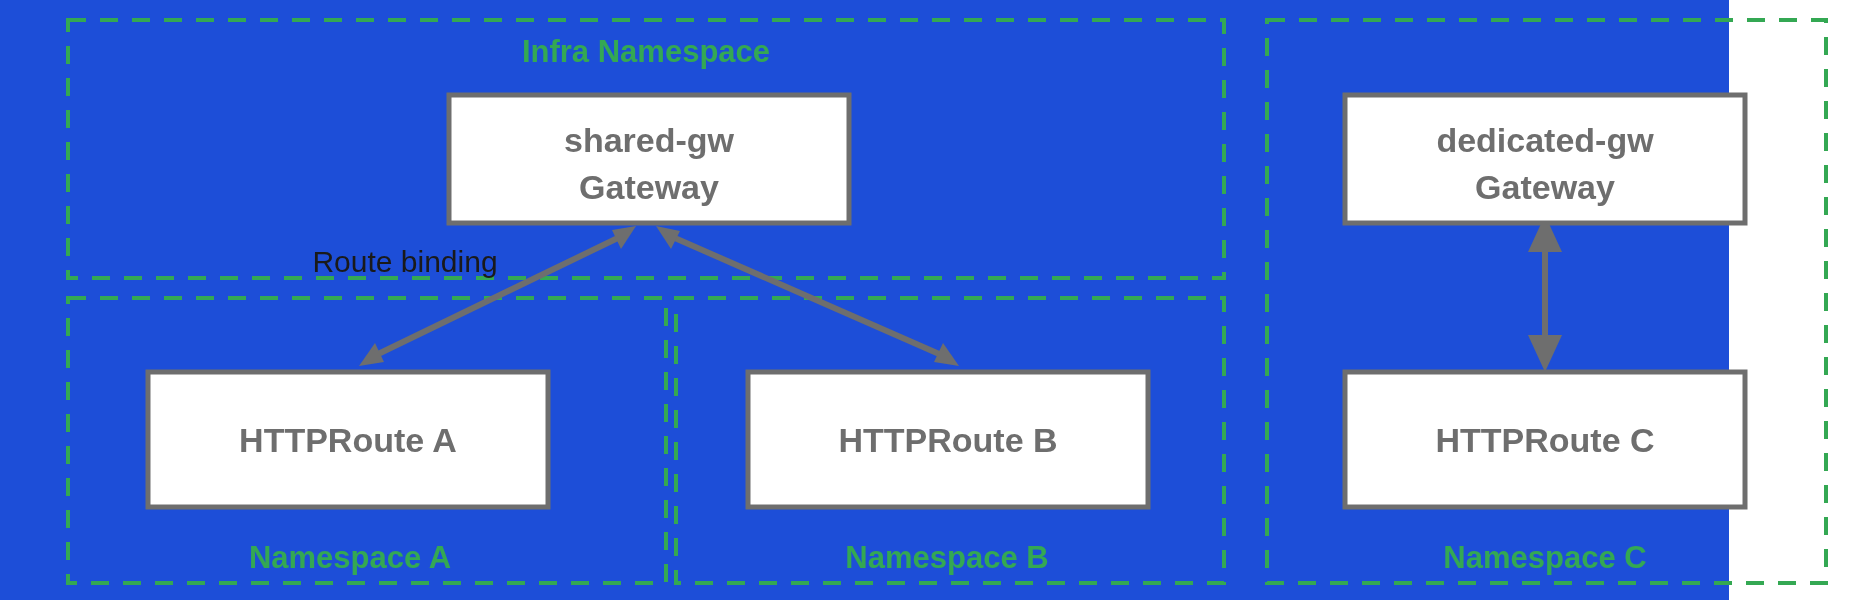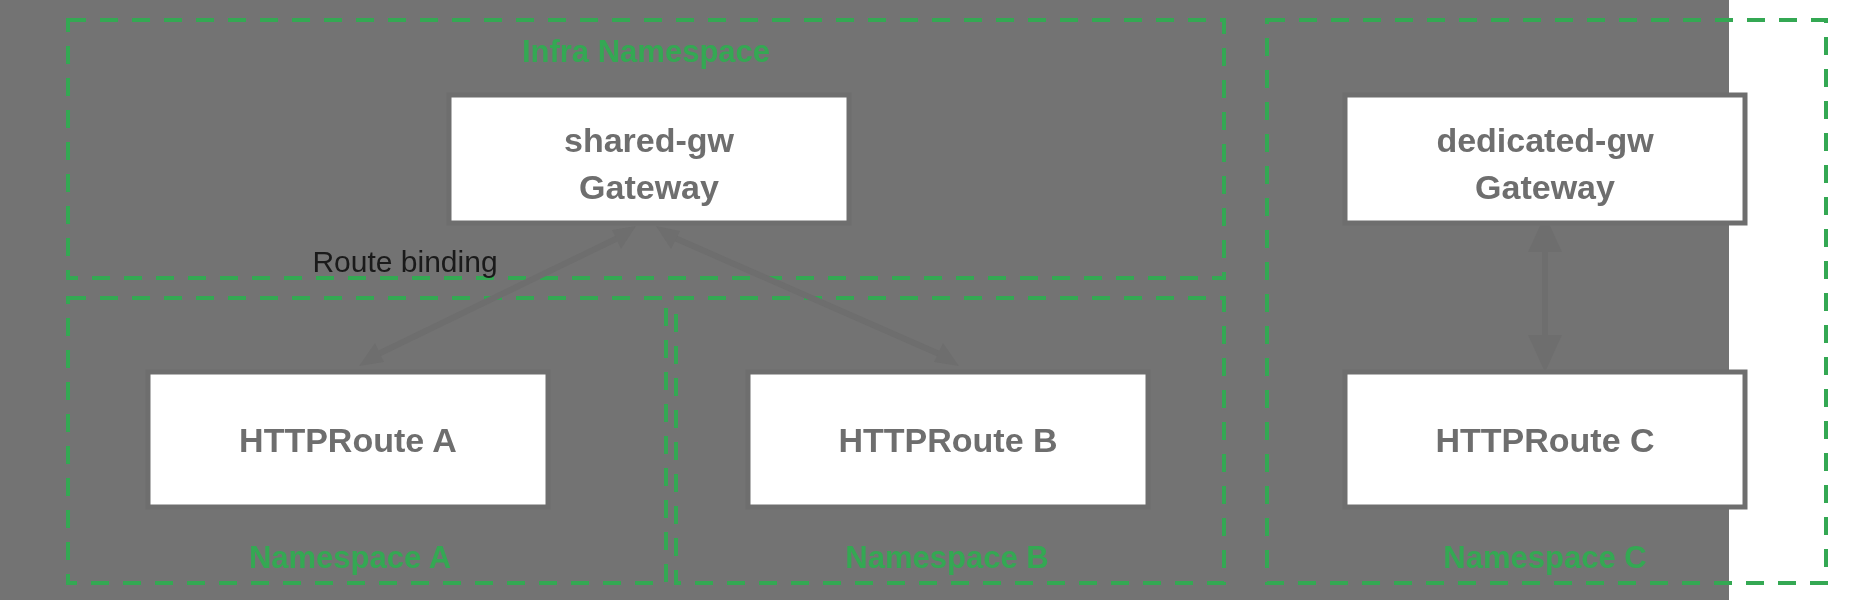--- a/index.html
+++ b/index.html
@@ -10,21 +10,21 @@
   body {
     width: 1860px;
     height: 600px;
     font-family: "Liberation Sans", sans-serif;
     overflow: hidden;
   }
   #diagram-root {
     position: relative;
     width: 1729px;
     height: 600px;
-    background: #737373;
+    background: #1d4ed8;
   }
   svg.diagram-canvas {
     display: block;
     width: 1860px;
     height: 600px;
   }
   .ns-box {
     fill: none;
     stroke: #34a853;
     stroke-width: 4;

